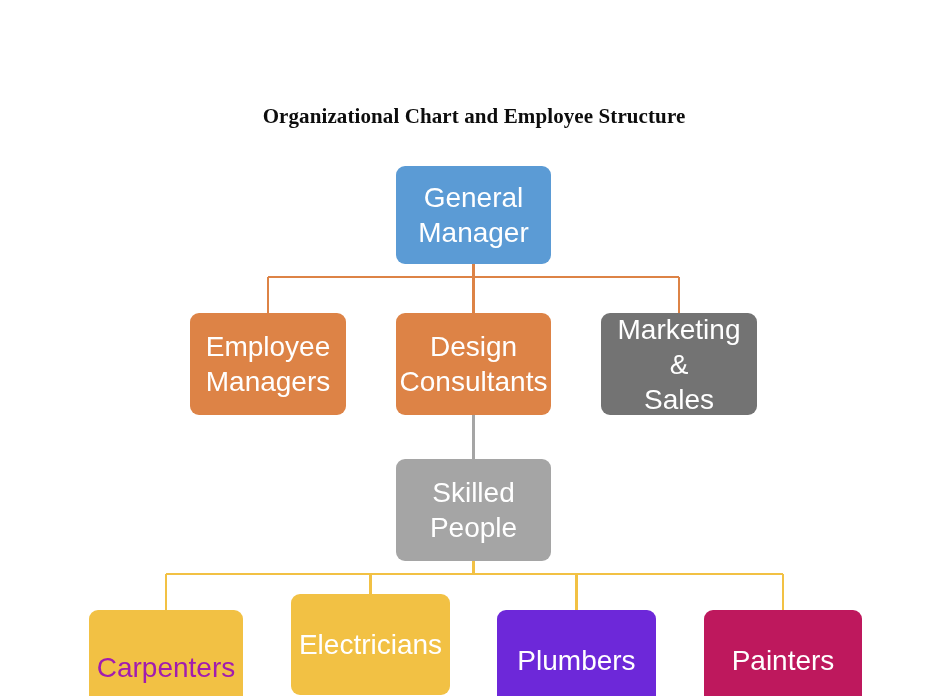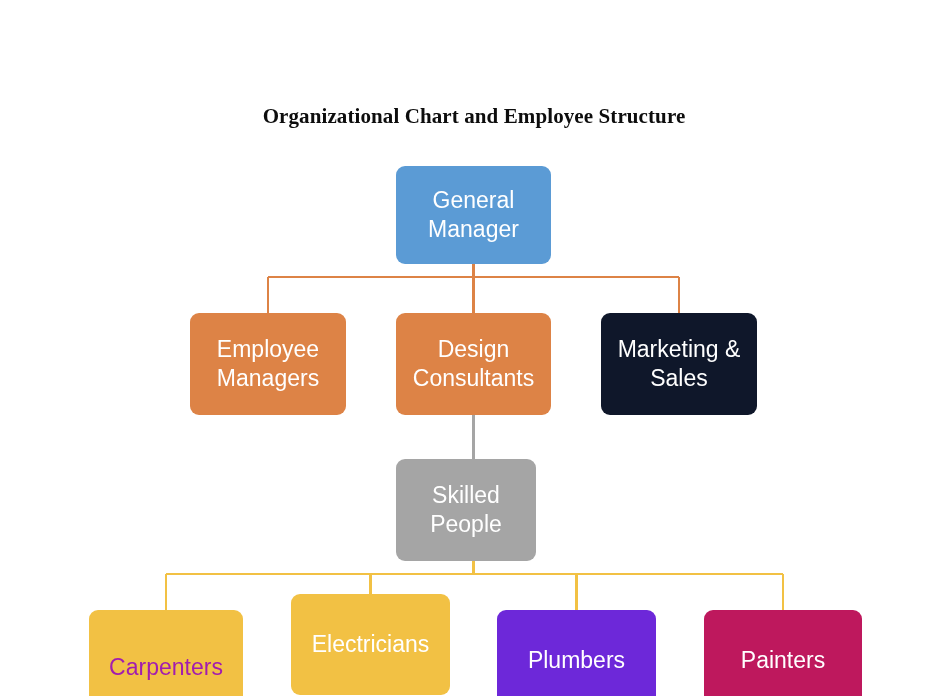--- a/index.html
+++ b/index.html
@@ -34,21 +34,21 @@
   .node {
     position: absolute;
     box-sizing: border-box;
     border-radius: 9px;
     display: flex;
     align-items: center;
     justify-content: center;
     text-align: center;
     color: #ffffff;
     font-family: "Liberation Sans", sans-serif;
-    font-size: 23px;
+    font-size: 28px;
     line-height: 1.25;
     padding: 4px 10px;
     white-space: pre-line;
   }
   .conn {
     position: absolute;
   }
 </style>
 </head>
 <body>
@@ -73,22 +73,22 @@
         <line x1="783" y1="526" x2="783" y2="562" stroke="#F2C144" stroke-width="2.6" shape-rendering="crispEdges"></line>
       </g>
   </svg>
 
   <div class="node" style="left: 396px; top: 118px; width: 155px; height: 98px; background: rgb(91, 155, 213); color: rgb(255, 255, 255);">General
 Manager</div>
   <div class="node" style="left: 190px; top: 265px; width: 156px; height: 102px; background: rgb(221, 131, 70); color: rgb(255, 255, 255);">Employee
 Managers</div>
   <div class="node" style="left: 396px; top: 265px; width: 155px; height: 102px; background: rgb(221, 131, 70); color: rgb(255, 255, 255);">Design
 Consultants</div>
-  <div class="node" style="left: 601px; top: 265px; width: 156px; height: 102px; background: #0f172a; color: rgb(255, 255, 255);">Marketing &amp;
+  <div class="node" style="left: 601px; top: 265px; width: 156px; height: 102px; background: #737373; color: rgb(255, 255, 255);">Marketing &amp;
 Sales</div>
-  <div class="node" style="left: 396px; top: 411px; width: 140px; height: 102px; background: rgb(165, 165, 165); color: rgb(255, 255, 255);">Skilled
+  <div class="node" style="left: 396px; top: 411px; width: 155px; height: 102px; background: rgb(165, 165, 165); color: rgb(255, 255, 255);">Skilled
 People</div>
   <div class="node" style="left: 89px; top: 562px; width: 154px; height: 114px; background: rgb(242, 193, 68); color: #a21caf;">Carpenters</div>
   <div class="node" style="left: 291px; top: 546px; width: 159px; height: 101px; background: rgb(242, 193, 68); color: rgb(255, 255, 255);">Electricians</div>
   <div class="node" style="left: 497px; top: 562px; width: 159px; height: 101px; background: #6d28d9; color: rgb(255, 255, 255);">Plumbers</div>
   <div class="node" style="left: 704px; top: 562px; width: 158px; height: 101px; background: #be185d; color: rgb(255, 255, 255);">Painters</div>
 
 </div>
 
 </body></html>

